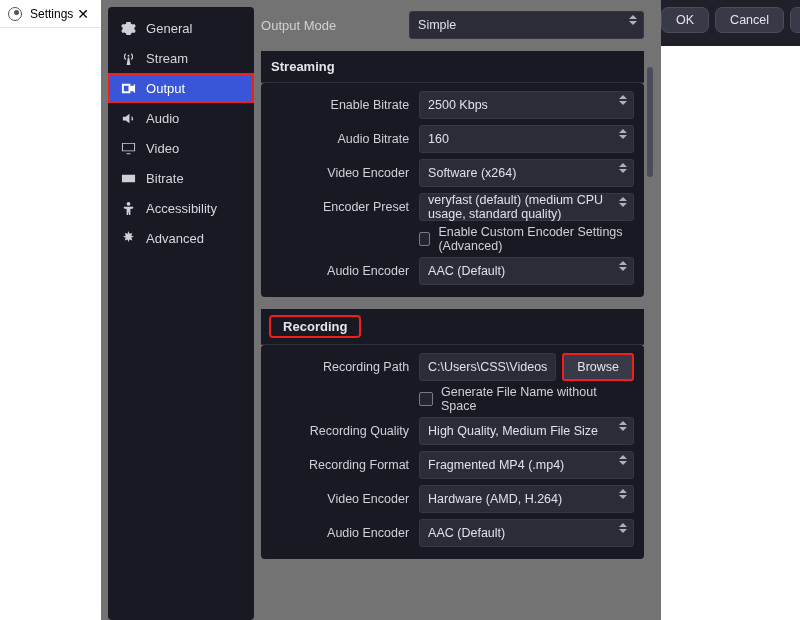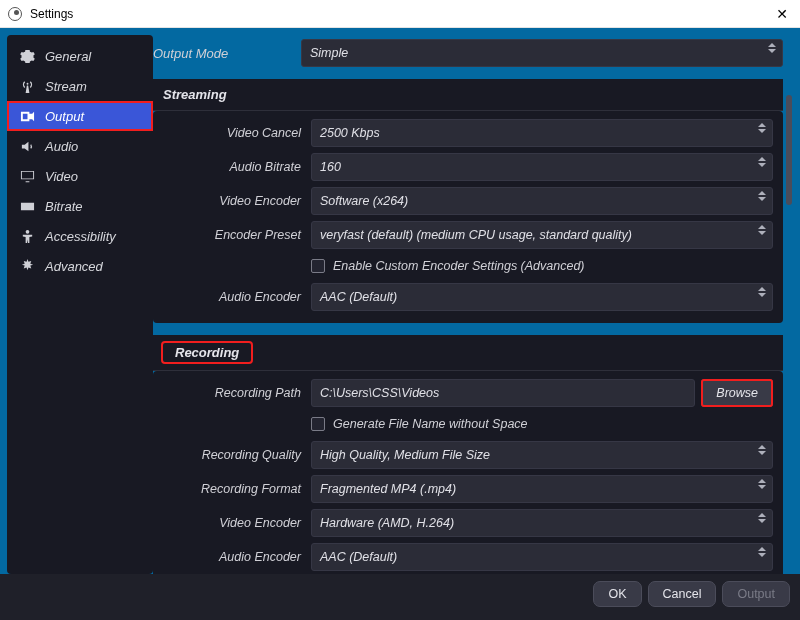--- a/index.html
+++ b/index.html
@@ -1,25 +1,25 @@
 <!DOCTYPE html>
 <html><head>
 <meta charset="utf-8">
 <style>
   * { box-sizing: border-box; margin: 0; padding: 0; font-family: -apple-system, "Segoe UI", Arial, sans-serif; }
   html, body { width: 800px; height: 620px; overflow: hidden; background: #fff; color: #e0e0e2; }
-  .window { width: 800px; height: 620px; display: flex; flex-direction: column; background: #fff; }
+  .window { width: 800px; height: 620px; display: flex; background: #fff; }
   
   .titlebar { height: 28px; background: #fff; color:#000; display:flex; align-items:center; padding:0 8px; border-bottom:1px solid #e4e4e4; font-size:12px; }
   .titlebar .t-icon { width:14px; height:14px; border-radius:50%; border:1.5px solid #555; margin-right:8px; position:relative; }
   .titlebar .t-icon::after{content:""; position:absolute; width:5px;height:5px;border-radius:50%;background:#555; top:2px; left:4.5px;}
   .titlebar .title { flex:1; }
   .titlebar .close { font-size:14px; cursor:pointer; padding:0 4px; }
   
-  .body { flex:1; display:flex; background:#0369a1; padding:7px 7px 0 7px; min-height:0;font-style:italic; }
+  .body { flex:1; display:flex; background:#737373; padding:7px 7px 0 7px; gap:7px; min-height:0; }
   .sidebar { width:146px; background:#181923; border-radius:4px; padding:6px 0; display:flex; flex-direction:column; }
   .side-item { height:30px; display:flex; align-items:center; padding:0 12px; font-size:13px; color:#d6d7dc; cursor:pointer; gap:10px; }
   .side-item.active { background:#3a56d8; color:#fff; border-radius:0; }
   .side-item .ico { width:16px; height:16px; display:inline-flex; align-items:center; justify-content:center; }
   .side-item .ico svg { fill:#cfd0d6; }
   .side-item.active .ico svg{ fill:#fff; }
   .content-wrap{ flex:1; display:flex; min-width:0; }
   .content { flex:1; display:flex; flex-direction:column; overflow:hidden; min-width:0;}
   .row { display:flex; align-items:center; min-height:32px; margin-bottom:2px; }
   .row .label { width:148px; text-align:right; padding-right:10px; color:#d0d0d6; font-size:12.5px; white-space:nowrap;}
@@ -135,21 +135,21 @@
           <span class="caret">
                 <span class="up"></span>
                 <span class="down"></span>
               </span>
         </div>
       </div>
 
       <div class="group-hdr">Streaming</div>
       <div class="panel">
         <div class="row">
-          <div class="label">Video Cancel</div>
+          <div class="label">Enable Bitrate</div>
           <div class="field">
                 <div class="select">
                   <span>2500 Kbps</span>
                   <span class="caret">
                     <span class="up"></span>
                     <span class="down"></span>
                   </span>
                 </div>
               </div>
         </div>

